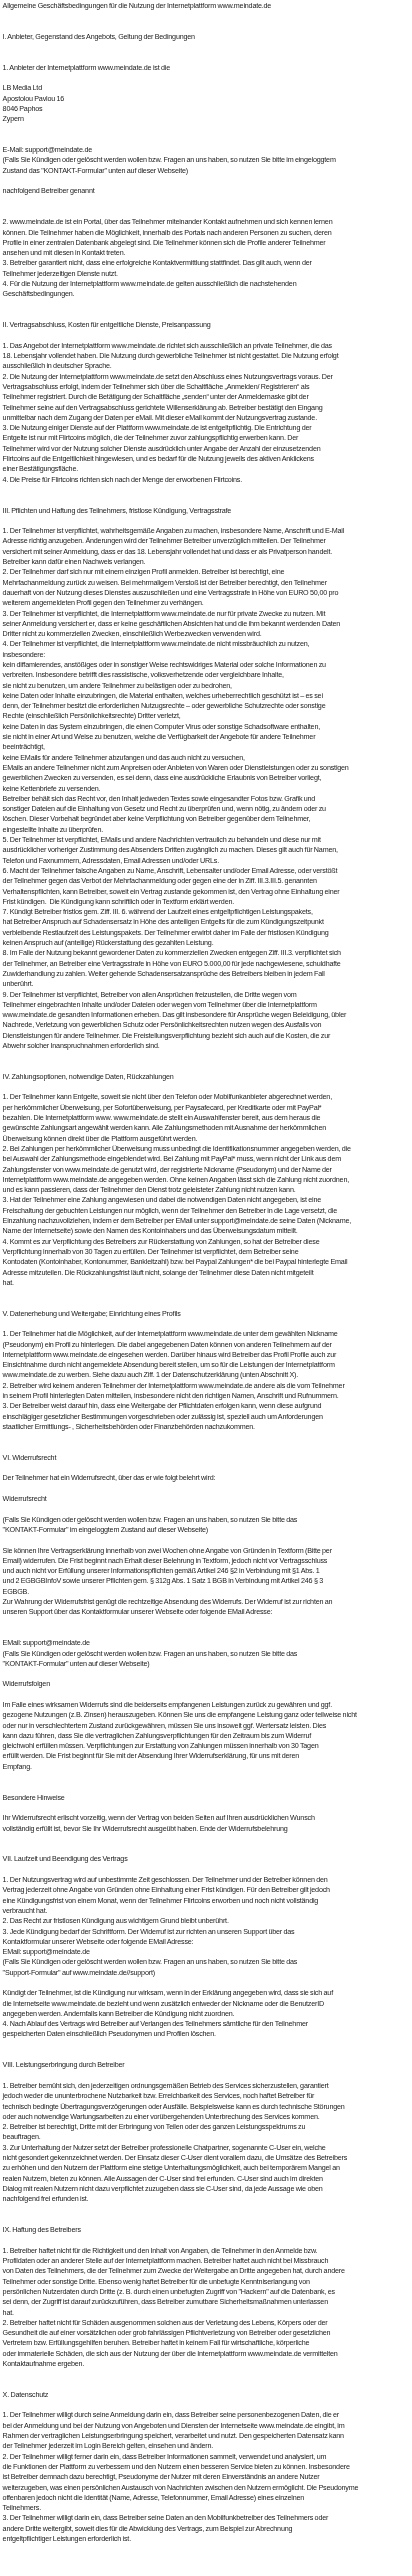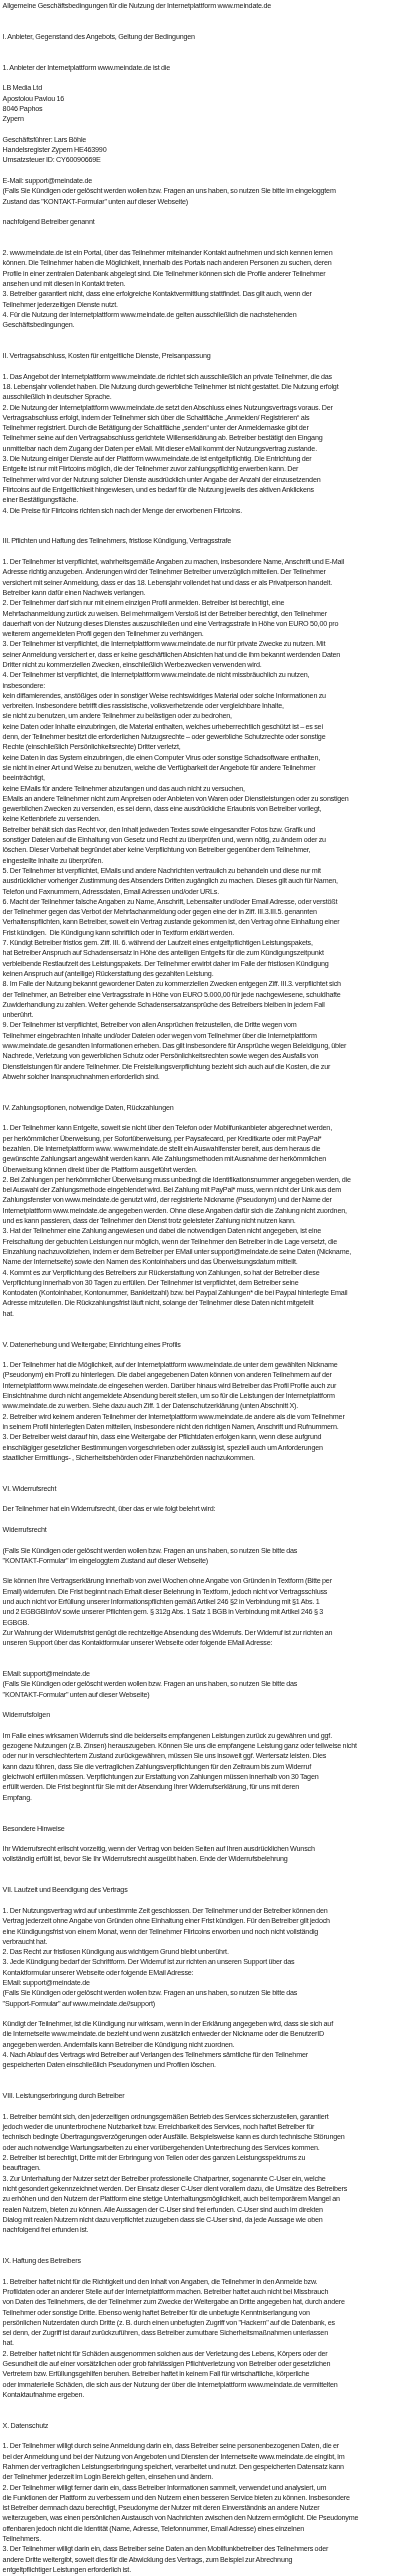--- a/index.html
+++ b/index.html
@@ -37,25 +37,20 @@
         <span class="line">1. Anbieter der Internetplattform www.meindate.de ist die</span>
       </div>
       <div class="gap1"></div>
       <div>
         <span class="line">LB Media Ltd</span>
         <span class="line">Apostolou Pavlou 16</span>
         <span class="line">8046 Paphos</span>
         <span class="line">Zypern</span>
       </div>
       <div class="gap1"></div>
-      <div>
-        <span class="line">Geschäftsführer: Lars Böhle</span>
-        <span class="line">Handelsregister Zypern HE463990</span>
-        <span class="line">Umsatzsteuer ID: CY60090669E</span>
-      </div>
       <div class="gap1"></div>
       <div>
         <span class="line">E-Mail: support@meindate.de</span>
         <span class="line">(Falls Sie Kündigen oder gelöscht werden wollen bzw. Fragen an uns haben, so nutzen Sie bitte im eingeloggtem</span>
         <span class="line">Zustand das "KONTAKT-Formular" unten auf dieser Webseite)</span>
       </div>
       <div class="gap1"></div>
       <div>
         <span class="line">nachfolgend Betreiber genannt</span>
       </div>
@@ -138,39 +133,39 @@
         <span class="line">hat Betreiber Anspruch auf Schadensersatz in Höhe des anteiligen Entgelts für die zum Kündigungszeitpunkt</span>
         <span class="line">verbleibende Restlaufzeit des Leistungspakets. Der Teilnehmer erwirbt daher im Falle der fristlosen Kündigung</span>
         <span class="line">keinen Anspruch auf (anteilige) Rückerstattung des gezahlten Leistung.</span>
         <span class="line">8. Im Falle der Nutzung bekannt gewordener Daten zu kommerziellen Zwecken entgegen Ziff. III.3. verpflichtet sich</span>
         <span class="line">der Teilnehmer, an Betreiber eine Vertragsstrafe in Höhe von EURO 5.000,00 für jede nachgewiesene, schuldhafte</span>
         <span class="line">Zuwiderhandlung zu zahlen. Weiter gehende Schadensersatzansprüche des Betreibers bleiben in jedem Fall</span>
         <span class="line">unberührt.</span>
         <span class="line">9. Der Teilnehmer ist verpflichtet, Betreiber von allen Ansprüchen freizustellen, die Dritte wegen vom</span>
         <span class="line">Teilnehmer eingebrachten Inhalte und/oder Dateien oder wegen vom Teilnehmer über die Internetplattform</span>
         <span class="line">www.meindate.de gesandten Informationen erheben. Das gilt insbesondere für Ansprüche wegen Beleidigung, übler</span>
-        <span class="line">Nachrede, Verletzung von gewerblichen Schutz oder Persönlichkeitsrechten sowie wegen des Ausfalls von</span>
+        <span class="line">Nachrede, Verletzung von gewerblichen Schutz oder Persönlichkeitsrechten nutzen wegen des Ausfalls von</span>
         <span class="line">Dienstleistungen für andere Teilnehmer. Die Freistellungsverpflichtung bezieht sich auch auf die Kosten, die zur</span>
         <span class="line">Abwehr solcher Inanspruchnahmen erforderlich sind.</span>
       </div>
       <div class="gap3"></div>
       <div>
         <span class="line">IV. Zahlungsoptionen, notwendige Daten, Rückzahlungen</span>
       </div>
       <div class="gap1"></div>
       <div>
         <span class="line">1. Der Teilnehmer kann Entgelte, soweit sie nicht über den Telefon oder Mobilfunkanbieter abgerechnet werden,</span>
         <span class="line">per herkömmlicher Überweisung, per Sofortüberweisung, per Paysafecard, per Kreditkarte oder mit PayPal*</span>
         <span class="line">bezahlen. Die Internetplattform www. www.meindate.de stellt ein Auswahlfenster bereit, aus dem heraus die</span>
         <span class="line">gewünschte Zahlungsart angewählt werden kann. Alle Zahlungsmethoden mit Ausnahme der herkömmlichen</span>
         <span class="line">Überweisung können direkt über die Plattform ausgeführt werden.</span>
         <span class="line">2. Bei Zahlungen per herkömmlicher Überweisung muss unbedingt die Identifikationsnummer angegeben werden, die</span>
         <span class="line">bei Auswahl der Zahlungsmethode eingeblendet wird. Bei Zahlung mit PayPal* muss, wenn nicht der Link aus dem</span>
         <span class="line">Zahlungsfenster von www.meindate.de genutzt wird, der registrierte Nickname (Pseudonym) und der Name der</span>
-        <span class="line">Internetplattform www.meindate.de angegeben werden. Ohne diese Angaben dafür sich die Zahlung nicht zuordnen,</span>
+        <span class="line">Internetplattform www.meindate.de angegeben werden. Ohne keinen Angaben lässt sich die Zahlung nicht zuordnen,</span>
         <span class="line">und es kann passieren, dass der Teilnehmer den Dienst trotz geleisteter Zahlung nicht nutzen kann.</span>
         <span class="line">3. Hat der Teilnehmer eine Zahlung angewiesen und dabei die notwendigen Daten nicht angegeben, ist eine</span>
         <span class="line">Freischaltung der gebuchten Leistungen nur möglich, wenn der Teilnehmer den Betreiber in die Lage versetzt, die</span>
         <span class="line">Einzahlung nachzuvollziehen, indem er dem Betreiber per EMail unter support@meindate.de seine Daten (Nickname,</span>
         <span class="line">Name der Internetseite) sowie den Namen des Kontoinhabers und das Überweisungsdatum mitteilt.</span>
         <span class="line">4. Kommt es zur Verpflichtung des Betreibers zur Rückerstattung von Zahlungen, so hat der Betreiber diese</span>
         <span class="line">Verpflichtung innerhalb von 30 Tagen zu erfüllen. Der Teilnehmer ist verpflichtet, dem Betreiber seine</span>
         <span class="line">Kontodaten (Kontoinhaber, Kontonummer, Bankleitzahl) bzw. bei Paypal Zahlungen* die bei Paypal hinterlegte Email</span>
         <span class="line">Adresse mitzuteilen. Die Rückzahlungsfrist läuft nicht, solange der Teilnehmer diese Daten nicht mitgeteilt</span>
         <span class="line">hat.</span>

